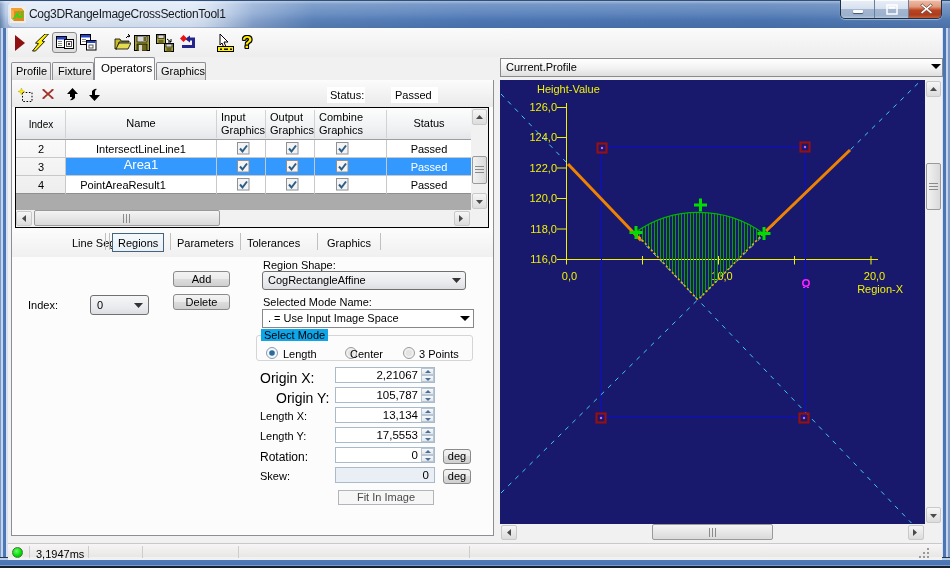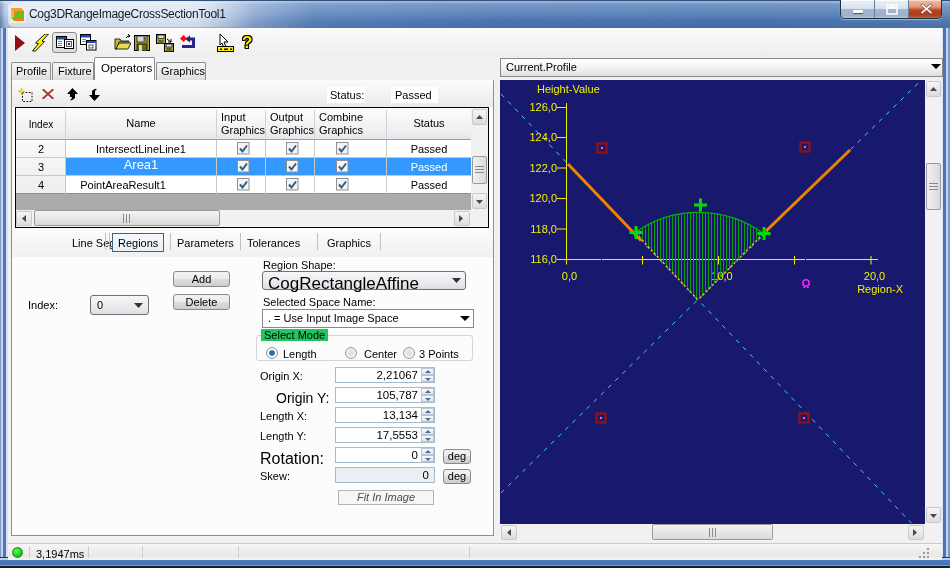--- a/index.html
+++ b/index.html
@@ -272,55 +272,55 @@
 <div class="ab" style="left:90px;top:295px;width:59px;height:20px;border:1px solid #707070;border-radius:3px;background:linear-gradient(180deg,#f5f6f7,#eaebee 60%,#dcdfe2);box-sizing:border-box;"></div>
 <div class="ab" style="left:97px;top:299px;font-size:11px;">0</div>
 <svg class="ab" style="left:134px;top:303px;" width="9" height="5" viewBox="0 0 9 5">
     <polygon points="0,0 9,0 4.5,5" fill="#333"></polygon>
   </svg>
 <div class="ab tc" style="left:173px;top:271px;width:57px;height:16px;border:1px solid #8a8a8a;border-radius:3px;background:linear-gradient(180deg,#f3f3f3,#ebebeb 50%,#dddddd 50%,#cfcfcf);box-sizing:border-box;font-size:11px;line-height:14px;">Add</div>
 <div class="ab tc" style="left:173px;top:294px;width:57px;height:16px;border:1px solid #8a8a8a;border-radius:3px;background:linear-gradient(180deg,#f3f3f3,#ebebeb 50%,#dddddd 50%,#cfcfcf);box-sizing:border-box;font-size:11px;line-height:14px;">Delete</div>
 
 <div class="ab" style="left:263px;top:259px;font-size:11px;">Region Shape:</div>
 <div class="ab" style="left:262px;top:271px;width:204px;height:19px;border:1px solid #707070;border-radius:3px;background:linear-gradient(180deg,#f5f6f7,#eaebee 60%,#dcdfe2);box-sizing:border-box;"></div>
-<div class="ab" style="left:268px;top:274px;font-size:17px;">CogRectangleAffine</div>
+<div class="ab" style="left:268px;top:274px;font-size:11px;">CogRectangleAffine</div>
 <svg class="ab" style="left:452px;top:278px;" width="9" height="5" viewBox="0 0 9 5">
     <polygon points="0,0 9,0 4.5,5" fill="#333"></polygon>
   </svg>
 
-<div class="ab" style="left:263px;top:296px;font-size:11px;">Selected Space Name:</div>
+<div class="ab" style="left:263px;top:296px;font-size:11px;">Selected Mode Name:</div>
 <div class="ab" style="left:262px;top:309px;width:212px;height:19px;border:1px solid #888;background:#fff;box-sizing:border-box;"></div>
 <div class="ab" style="left:268px;top:312px;font-size:11px;">. = Use Input Image Space</div>
 <svg class="ab" style="left:460px;top:316px;" width="10" height="5" viewBox="0 0 10 5">
     <polygon points="0,0 10,0 5,5" fill="#000"></polygon>
   </svg>
 
 <div class="ab" style="left:256px;top:335px;width:217px;height:26px;border:1px solid #d5d5d5;border-radius:3px;box-sizing:border-box;"></div>
-<div class="ab" style="left:261px;top:329px;font-size:11px;background:#22c55e;padding:0 3px;">Select Mode</div>
+<div class="ab" style="left:261px;top:329px;font-size:11px;background:#0ea5e9;padding:0 3px;">Select Mode</div>
 <svg class="ab" style="left:266px;top:347px;" width="12" height="12" viewBox="0 0 12 12">
     <circle cx="6" cy="6" r="5.5" fill="#f4f8fb" stroke="#8a9aab"></circle>
     <circle cx="6" cy="6" r="2.8" fill="#2d6a9d"></circle>
   </svg>
 <div class="ab" style="left:283px;top:348px;font-size:11px;">Length</div>
 <svg class="ab" style="left:345px;top:347px;" width="12" height="12" viewBox="0 0 12 12">
     <circle cx="6" cy="6" r="5.5" fill="#f0f0f0" stroke="#9a9a9a"></circle>
     <circle cx="6" cy="6" r="3.2" fill="#e4e4e4"></circle>
   </svg>
-<div class="ab" style="left:364px;top:348px;font-size:11px;">Center</div>
+<div class="ab" style="left:350px;top:348px;font-size:11px;">Center</div>
 <svg class="ab" style="left:403px;top:347px;" width="12" height="12" viewBox="0 0 12 12">
     <circle cx="6" cy="6" r="5.5" fill="#f0f0f0" stroke="#9a9a9a"></circle>
     <circle cx="6" cy="6" r="3.2" fill="#e4e4e4"></circle>
   </svg>
 <div class="ab" style="left:419px;top:348px;font-size:11px;">3 Points</div>
 
-<div class="ab" style="left:260px;top:370px;font-size:11px;text-align:center;">Origin X:</div>
+<div class="ab" style="left:260px;top:370px;font-size:14px;text-align:center;">Origin X:</div>
 <div class="ab" style="left:276px;top:390px;font-size:14px;">Origin Y:</div>
 <div class="ab" style="left:260px;top:410px;font-size:11px;">Length X:</div>
 <div class="ab" style="left:260px;top:430px;font-size:11px;">Length Y:</div>
-<div class="ab" style="left:260px;top:450px;font-size:16px;">Rotation:</div>
+<div class="ab" style="left:260px;top:450px;font-size:12px;">Rotation:</div>
 <div class="ab" style="left:260px;top:470px;font-size:11px;">Skew:</div>
 <div class="ab" style="left:335px;top:367px;width:100px;height:16px;border:1px solid #a9bacb;background:#fff;box-sizing:border-box;"></div>
 <div class="ab" style="left:340px;top:369px;width:78px;font-size:11.5px;text-align:right;">2,21067</div>
 <div class="ab" style="left:421px;top:368px;width:13px;height:7px;background:linear-gradient(180deg,#f7f9fb,#dfe6ec);border:1px solid #b9c5d2;box-sizing:border-box;"></div>
 <svg class="ab" style="left:425px;top:370px;" width="6" height="3" viewBox="0 0 6 3">
     <polygon points="3,0 6,3 0,3" fill="#4d6f94"></polygon>
   </svg>
 <div class="ab" style="left:421px;top:375px;width:13px;height:7px;background:linear-gradient(180deg,#f7f9fb,#dfe6ec);border:1px solid #b9c5d2;box-sizing:border-box;"></div>
 <svg class="ab" style="left:425px;top:378px;" width="6" height="3" viewBox="0 0 6 3">
     <polygon points="3,3 6,0 0,0" fill="#4d6f94"></polygon>
@@ -367,21 +367,21 @@
   </svg>
 <div class="ab" style="left:421px;top:455px;width:13px;height:7px;background:linear-gradient(180deg,#f7f9fb,#dfe6ec);border:1px solid #b9c5d2;box-sizing:border-box;"></div>
 <svg class="ab" style="left:425px;top:458px;" width="6" height="3" viewBox="0 0 6 3">
     <polygon points="3,3 6,0 0,0" fill="#4d6f94"></polygon>
   </svg>
 
 <div class="ab" style="left:335px;top:467px;width:100px;height:16px;border:1px solid #a9bacb;background:#e9eff5;box-sizing:border-box;"></div>
 <div class="ab" style="left:340px;top:469px;width:89px;font-size:11.5px;text-align:right;">0</div>
 <div class="ab tc" style="left:443px;top:449px;width:28px;height:15px;border:1px solid #8a8a8a;border-radius:3px;background:linear-gradient(180deg,#f3f3f3,#ebebeb 50%,#dddddd 50%,#cfcfcf);box-sizing:border-box;font-size:11px;line-height:13px;">deg</div>
 <div class="ab tc" style="left:443px;top:469px;width:28px;height:15px;border:1px solid #8a8a8a;border-radius:3px;background:linear-gradient(180deg,#f3f3f3,#ebebeb 50%,#dddddd 50%,#cfcfcf);box-sizing:border-box;font-size:11px;line-height:13px;">deg</div>
-<div class="ab tc" style="left:338px;top:490px;width:96px;height:15px;border:1px solid #b2b6ba;background:#f6f6f6;box-sizing:border-box;font-size:11px;line-height:13px;color:#4a4a4a;font-style:italic;">Fit In Image</div>
+<div class="ab tc" style="left:338px;top:490px;width:96px;height:15px;border:1px solid #b2b6ba;background:#f6f6f6;box-sizing:border-box;font-size:11px;line-height:13px;color:#4a4a4a;">Fit In Image</div>
 
 <div class="ab" style="left:500px;top:58px;width:443px;height:19px;border:1px solid #8a8a8a;background:linear-gradient(180deg,#ffffff,#f2f2f2 55%,#dfdfdf);box-sizing:border-box;"></div>
 <div class="ab" style="left:506px;top:61px;font-size:11px;text-align:center;">Current.Profile</div>
 <svg class="ab" style="left:931px;top:64px;" width="10" height="5" viewBox="0 0 10 5">
     <polygon points="0,0 10,0 5,5" fill="#000"></polygon>
   </svg>
 
 <svg class="ab" style="left:500px;top:80px;" width="425" height="444" viewBox="500 80 425 444" preserveAspectRatio="none">
   <defs>
     <pattern id="hatch" x="0" y="0" width="3" height="4" patternUnits="userSpaceOnUse">

